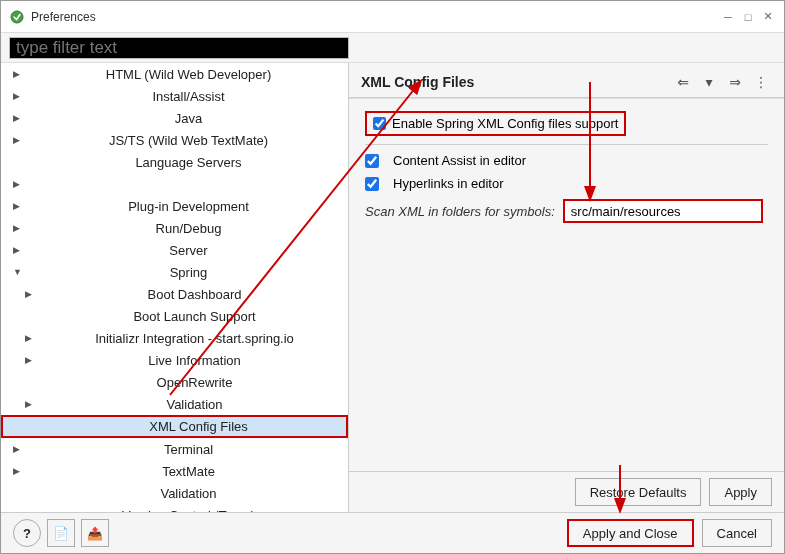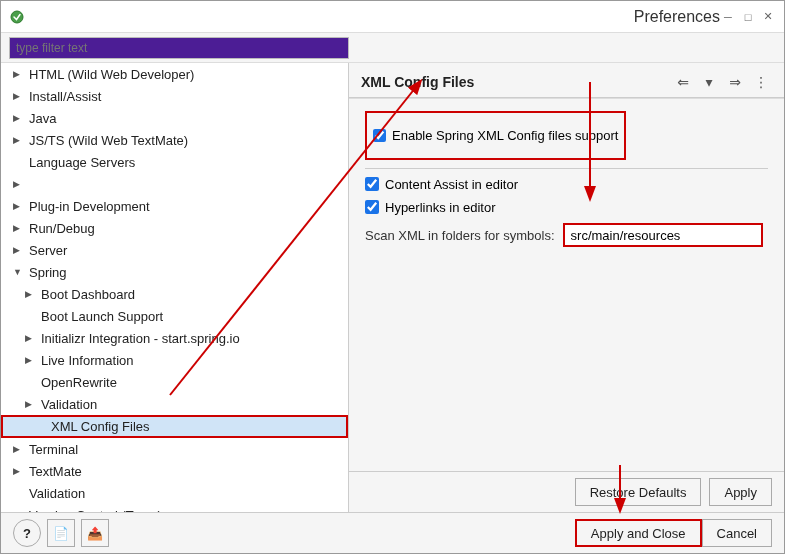--- a/index.html
+++ b/index.html
@@ -35,23 +35,22 @@
     .title-bar-icon {
       width: 16px;
       height: 16px;
       margin-right: 6px;
       display: flex;
       align-items: center;
       justify-content: center;
     }
     .title-bar-title {
       flex: 1;
-      font-size: 16px;
+      font-size: 12px;
       color: #333;
-      text-align: right;
     }
     .title-bar-controls {
       display: flex;
       gap: 4px;
     }
     .title-btn {
       width: 16px;
       height: 16px;
       background: none;
       border: none;
@@ -68,23 +67,23 @@
       display: flex;
       align-items: center;
       padding: 0 8px;
       border-bottom: 1px solid #ddd;
     }
     .toolbar-filter {
       width: 340px;
       height: 22px;
       border: 1px solid #bbb;
       padding: 0 6px;
-      font-size: 12px;
+      font-size: 17px;
       color: #999;
-      background: #4c1d95;
+      background: #000000;
     }
     .main-content {
       display: flex;
       flex: 1;
       overflow: hidden;
     }
     .sidebar {
       width: 348px;
       min-width: 348px;
       background: #fff;
@@ -107,20 +106,21 @@
     }
     .sidebar-item .arrow {
       width: 14px;
       font-size: 9px;
       color: #555;
       margin-right: 2px;
       flex-shrink: 0;
     }
     .sidebar-item .label {
       flex: 1;
+      text-align: center;
     }
     .sidebar-item.indent1 { padding-left: 24px; }
     .right-panel {
       flex: 1;
       display: flex;
       flex-direction: column;
       background: #f5f5f5;
       overflow: hidden;
     }
     .right-header {
@@ -152,40 +152,42 @@
       font-size: 14px;
       color: #555;
     }
     .right-body {
       flex: 1;
       padding: 12px 16px;
       overflow-y: auto;
     }
     .option-row {
       display: flex;
-      align-items: flex-start;
+      align-items: flex-end;
       margin-bottom: 8px;
       font-size: 13px;
+      gap: 8px;
     }
     .option-row input[type=checkbox] {
       margin-right: 6px;
       width: 14px;
       height: 14px;
       accent-color: #1a73e8;
     }
     .scan-row {
       display: flex;
       align-items: center;
       margin-bottom: 8px;
       font-size: 13px;
     }
     .scan-row label {
       margin-right: 8px;
       color: #333;
       white-space: nowrap;
+      font-style: italic;
     }
     .scan-input {
       border: 2px solid #c00;
       padding: 2px 6px;
       font-size: 13px;
       width: 200px;
       height: 24px;
     }
     .right-footer {
       display: flex;
@@ -213,20 +215,21 @@
       background: #f5f5f5;
       gap: 8px;
       justify-content: space-between;
     }
     .bottom-left {
       display: flex;
       gap: 6px;
     }
     .bottom-right {
       display: flex;
+      gap: 8px;
     }
     .btn-primary {
       border: 2px solid #c00;
       background: #f5f5f5;
     }
     .divider {
       height: 1px;
       background: #ddd;
       margin: 0 0 0 0;
     }
@@ -352,21 +355,21 @@
         <div class="right-header-actions">
           <button class="icon-btn" title="Back">⇐</button>
           <button class="icon-btn">▾</button>
           <button class="icon-btn" title="Forward">⇒</button>
           <button class="icon-btn">⋮</button>
         </div>
       </div>
       <div class="divider"></div>
       <div class="right-body">
         
-        <div style="display:inline-flex; align-items:center; margin-bottom:8px; border: 2px solid #cc0000; padding: 15px 6px;">
+        <div style="display:inline-flex; align-items:center; margin-bottom:8px; border: 2px solid #cc0000; padding: 3px 6px;">
           <input type="checkbox" id="chk-enable" checked="" style="margin-right: 6px; accent-color: rgb(26, 115, 232);">
           <label for="chk-enable">Enable Spring XML Config files support</label>
         </div>
         <div style="height:1px; background:#ccc; margin-bottom:8px;"></div>
         <div class="option-row">
           <input type="checkbox" id="chk-content" checked="" style="accent-color: rgb(26, 115, 232);">
           <label for="chk-content">Content Assist in editor</label>
         </div>
         <div class="option-row">
           <input type="checkbox" id="chk-hyper" checked="" style="accent-color: rgb(26, 115, 232);">

